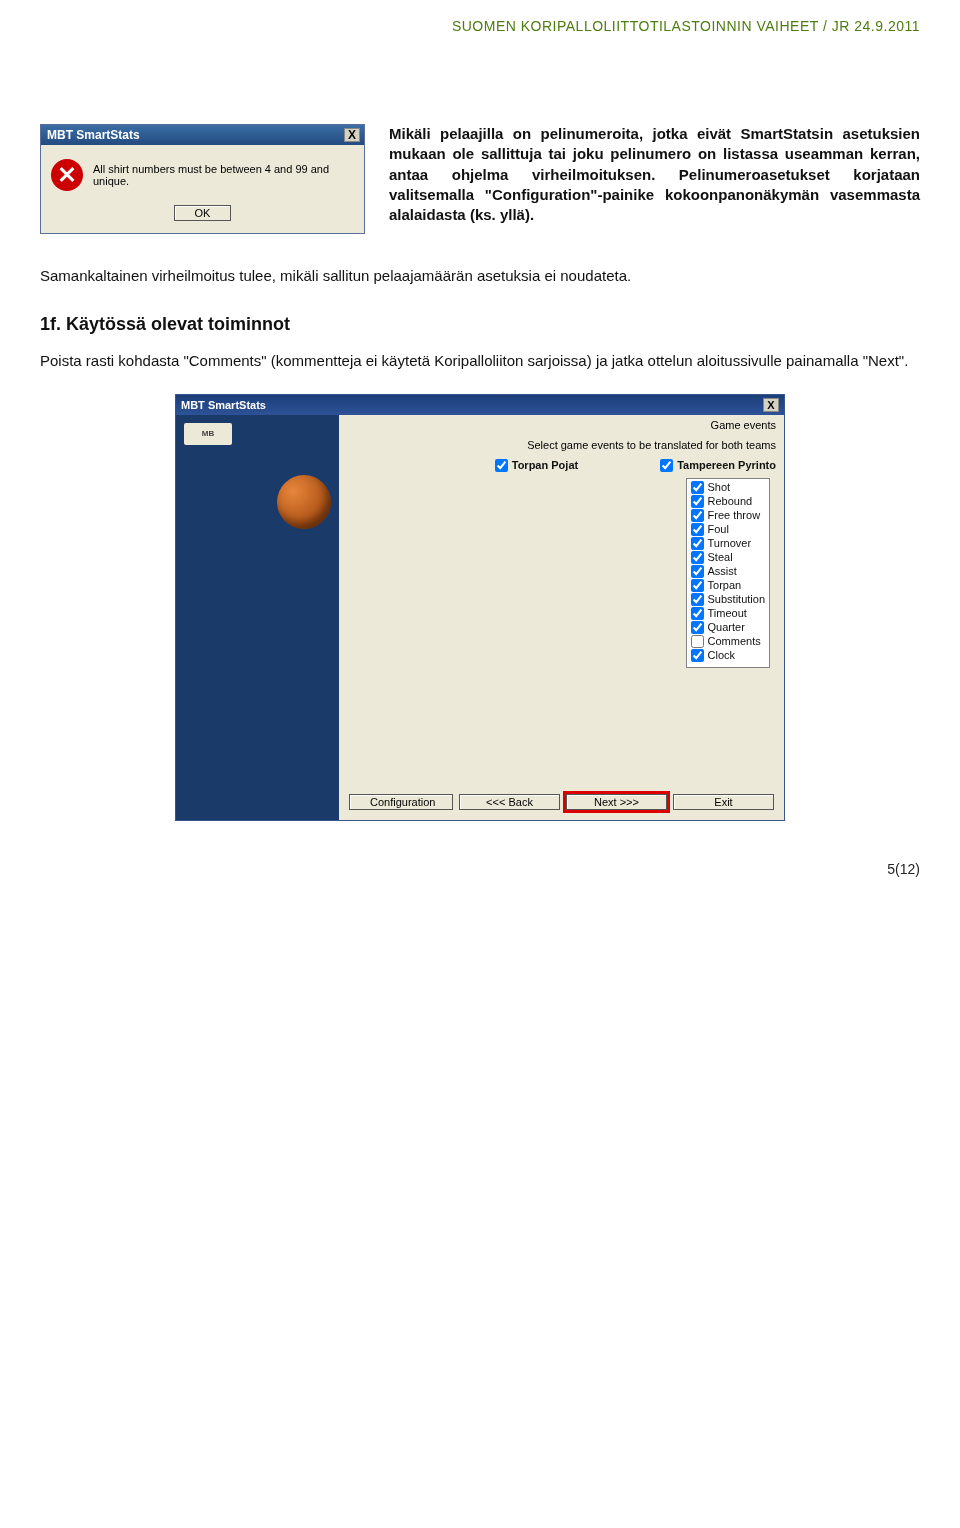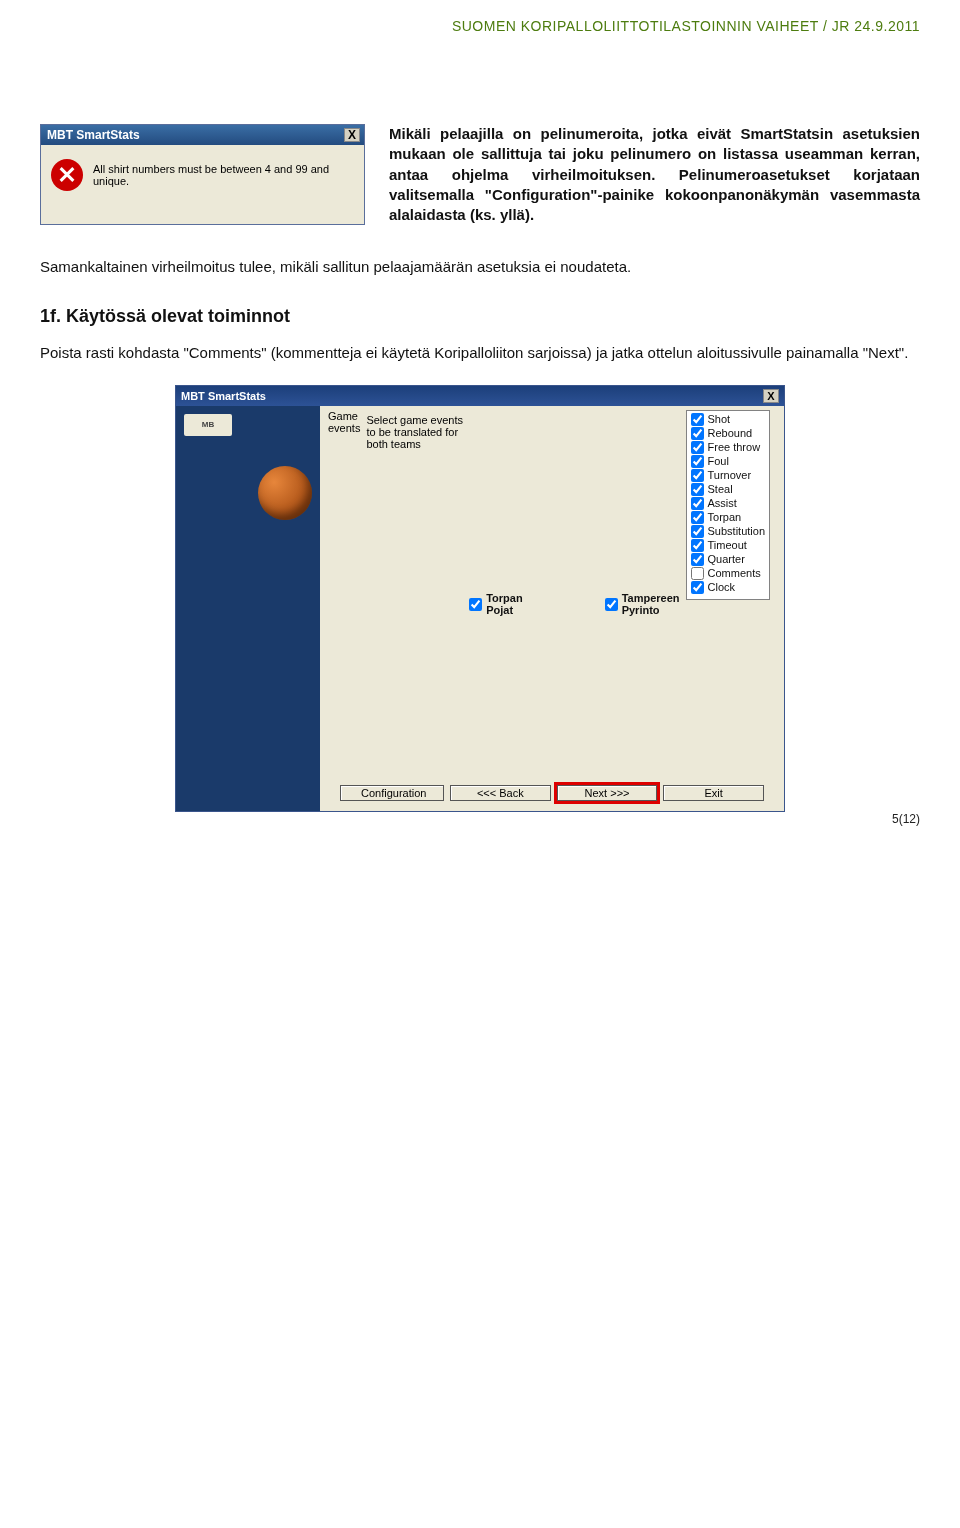--- a/index.html
+++ b/index.html
@@ -122,21 +122,21 @@
     border: 1px solid #888;
     display: flex; align-items: center; justify-content: center;
     font-weight: bold; color: #000; cursor: pointer;
   }
   .ss-body {
     display: flex;
     background: #ece9d8;
     height: 405px;
   }
   .ss-side {
-    width: 144px;
+    width: 163px;
     background: #1a3a6a;
     position: relative;
     overflow: hidden;
   }
   .ss-side .mb-logo {
     position: absolute;
     top: 8px; left: 8px;
     width: 48px; height: 22px;
     background: #ece9d8;
     border-radius: 2px;
@@ -147,21 +147,22 @@
     position:absolute; top:60px; right:8px;
     width:54px; height:54px; border-radius:50%;
     background: radial-gradient(circle at 30% 30%, #e7863b, #a94f14 70%);
     box-shadow: inset -4px -6px 8px rgba(0,0,0,.4);
   }
   .ss-main {
     flex: 1;
     position: relative;
     padding: 4px 8px 6px 8px;
     display: flex;
-    flex-direction: row;
+    flex-direction: column;
+    align-items: flex-end;
   }
   .ss-main .group-label { font-size: 11px; color:#000; margin-bottom:4px; }
   .ss-main .instruction { font-size: 11px; color:#000; margin: 4px 0 8px 6px; }
   .team-row {
     display: flex;
     gap: 82px;
     margin: 0 0 6px 6px;
   }
   .chk {
     display: flex;
@@ -179,30 +180,31 @@
     font-size: 11px;
     height: 190px;
   }
   .events-box .chk { margin-bottom: 1px; }
   .ss-footer {
     position: absolute;
     left: 0; right: 0; bottom: 10px;
     display: flex;
     justify-content: space-around;
     gap: 6px;
-    padding: 0 20px;
+    padding: 0 10px;
   }
   .ss-footer .win-btn { width: 104px; text-align:center; }
   .next-hl {
     outline: 3px solid #d00;
   }
 
   .pgnum {
     text-align: right;
-    font-size: 12px;
+    margin-top: 40px;
+    font-size: 14px;
     color: #222;
   }
 </style>
 </head>
 <body>
 
 <div class="page">
 
   <div class="doc-header">
     <span>SUOMEN KORIPALLOLIITTO</span>
@@ -212,20 +214,23 @@
   <div class="top-row">
 
     <div class="err-dialog">
       <div class="err-title">
         <span>MBT SmartStats</span>
         <div class="x-btn">X</div>
       </div>
       <div class="err-body">
         <div class="err-icon"></div>
         <div class="err-msg">All shirt numbers must be between 4 and 99 and unique.</div>
+      </div>
+      <div class="err-footer">
+        <button class="win-btn">OK</button>
       </div>
     </div>
 
     <div class="p pr">Mikäli pelaajilla on pelinumeroita, jotka eivät SmartStatsin asetuksien mukaan ole sallittuja tai joku pelinumero on listassa useamman kerran, antaa ohjelma virheilmoituksen. Pelinumeroasetukset korjataan valitsemalla "Configuration"-painike kokoonpanonäkymän vasemmasta alalaidasta (ks. yllä).</div>
   </div>
 
   <div class="p mb">Samankaltainen virheilmoitus tulee, mikäli sallitun pelaajamäärän asetuksia ei noudateta.</div>
 
   <div class="h1f">1f. Käytössä olevat toiminnot</div>
   <div class="p mb">Poista rasti kohdasta "Comments" (kommentteja ei käytetä Koripalloliiton sarjoissa) ja jatka ottelun aloitussivulle painamalla "Next".</div>

